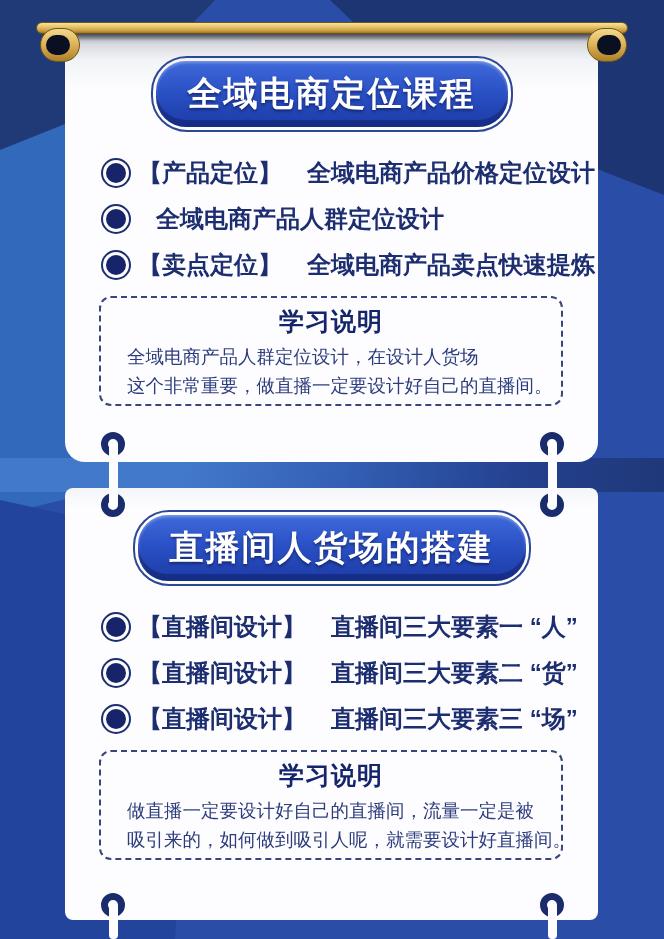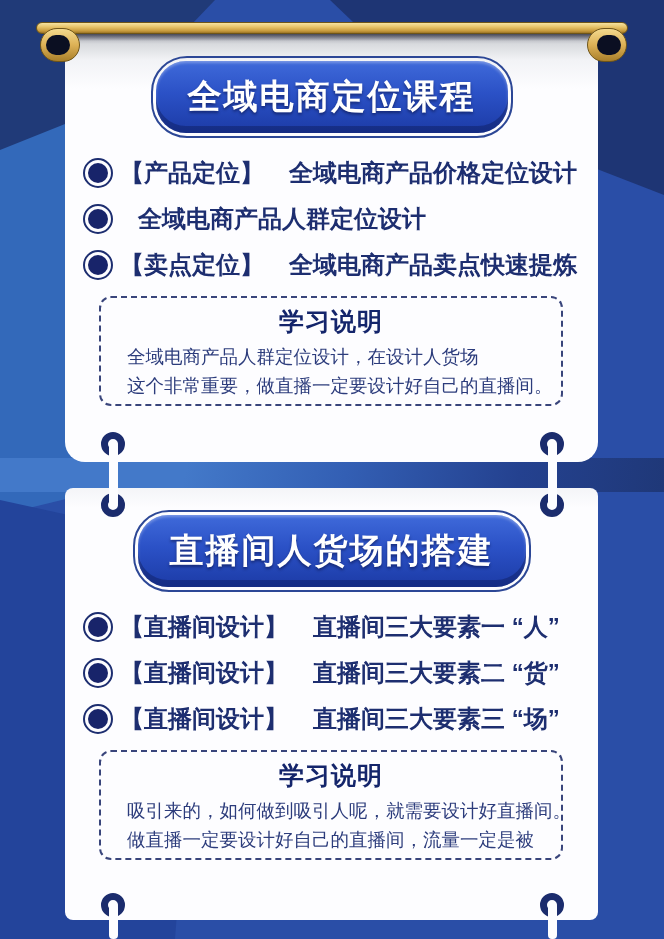--- a/index.html
+++ b/index.html
@@ -29,28 +29,28 @@
   
   .card{position:absolute;left:65px;width:533px;background:#fdfdff;z-index:2;}
   .card-1{top:34px;height:428px;border-radius:8px 8px 20px 20px;
     background:linear-gradient(180deg,#9b9ca6 0px,#d8dade 10px,#f2f3f6 26px,#fdfdff 55px,#fdfdff 100%);}
   .card-2{top:488px;height:432px;border-radius:8px;
     background:linear-gradient(180deg,#f4f5f8 0px,#fdfdff 20px,#fdfdff 100%);}
 
   
   .pill-wrap{position:absolute;top:22px;left:50%;transform:translateX(-50%);
     border:2px solid #2c4796;border-radius:36px;padding:3px;}
-  .pill{height:42px;border-radius:30px;padding:15px 32px;display:flex;align-items:center;justify-content:center;
+  .pill{height:66px;border-radius:30px;padding:0 32px;display:flex;align-items:center;justify-content:center;
     background:linear-gradient(180deg,#3f6ada 0%,#2b51c6 45%,#1c3ba6 100%);
     box-shadow:inset 0 -7px 0 rgba(8,16,70,.35),inset 0 2px 3px rgba(255,255,255,.3);}
   .pill span{font-size:34px;font-weight:900;color:#ffffff;letter-spacing:2px;white-space:nowrap;
     text-shadow:0 2px 3px rgba(0,0,30,.45);}
 
   
-  .bullets{position:absolute;left:18px;top:116px;right:10px;}
+  .bullets{position:absolute;left:36px;top:116px;right:10px;}
   .bullet-row{display:flex;align-items:center;height:46px;}
   .target-icon{width:30px;height:30px;border:2px solid #1d2e70;border-radius:50%;box-sizing:border-box;
     display:flex;align-items:center;justify-content:center;flex:0 0 auto;}
   .target-dot{width:20px;height:20px;border-radius:50%;background:#18246a;}
   .bullet-tag{margin-left:7px;font-size:24px;font-weight:600;color:#1d2e70;white-space:nowrap;}
   .bullet-text{margin-left:25px;font-size:24px;font-weight:600;color:#1d2e70;white-space:nowrap;}
 
   
   .note-box{position:absolute;left:34px;top:262px;width:464px;height:110px;box-sizing:border-box;
     border:2px dashed #39457b;border-radius:12px;}
@@ -136,22 +136,22 @@
         <span class="target-icon">
             <span class="target-dot"></span>
           </span>
         <span class="bullet-tag">【直播间设计】</span>
         <span class="bullet-text">直播间三大要素三 “场”</span>
       </div>
     </div>
     <div class="note-box">
       <div class="note-title">学习说明</div>
       <div class="note-lines">
+        <div class="note-line">做直播一定要设计好自己的直播间，流量一定是被</div>
         <div class="note-line">吸引来的，如何做到吸引人呢，就需要设计好直播间。</div>
-        <div class="note-line">做直播一定要设计好自己的直播间，流量一定是被</div>
       </div>
     </div>
   </div>
 
   <div class="rod-shadow"></div>
   <div class="rod-bar"></div>
   <div class="rod-cap left">
     <div class="rod-core"></div>
   </div>
   <div class="rod-cap right">

